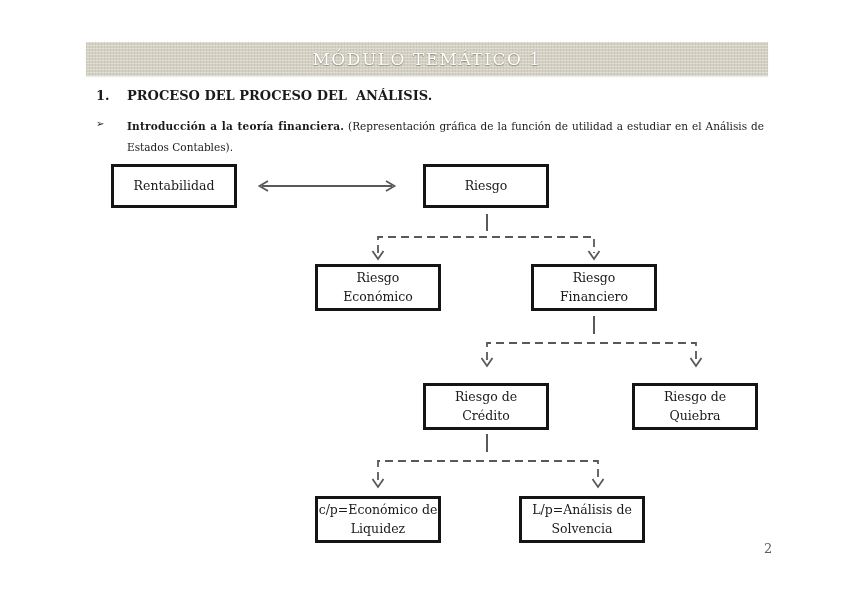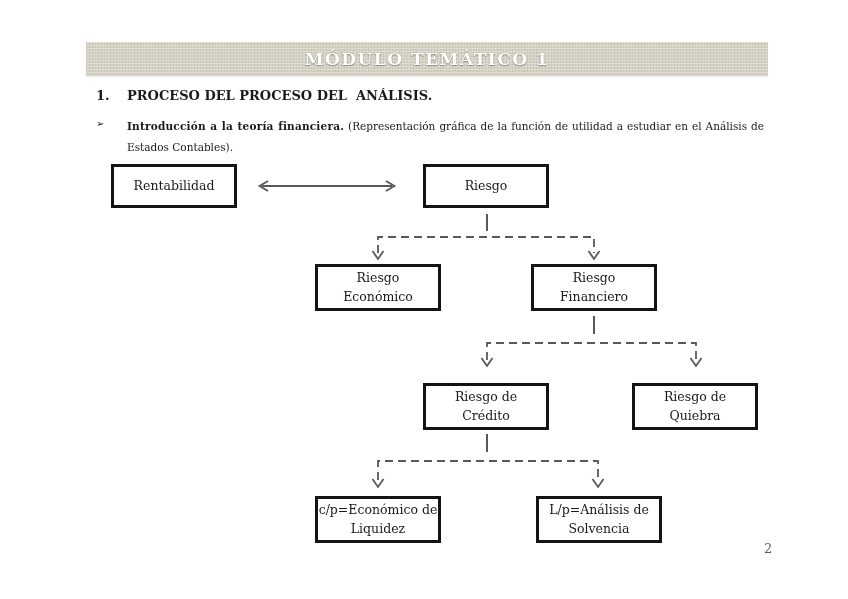--- a/index.html
+++ b/index.html
@@ -19,21 +19,21 @@
   .title-bar{
     position:absolute;left:86px;top:42px;width:682px;height:34px;
     background-color:var(--bar-bg);
     background-image:
       repeating-linear-gradient(0deg, rgba(255,255,255,0.30) 0 1px, rgba(0,0,0,0) 1px 3px),
       repeating-linear-gradient(90deg, rgba(150,145,128,0.18) 0 1px, rgba(0,0,0,0) 1px 3px);
     display:flex;align-items:center;justify-content:center;
     box-shadow:0 1px 1px rgba(0,0,0,0.08);
   }
   .title-bar .title-text{
-    font-size:17px;font-weight:bold;letter-spacing:1.5px;
+    font-size:17px;font-weight:normal;letter-spacing:1.5px;
     color:var(--bar-text);
     text-shadow:0 1px 1px rgba(90,85,70,0.55), 0 0 1px rgba(90,85,70,0.4);
   }
 
   
   .heading{
     position:absolute;left:96px;top:88px;display:flex;
     font-size:13px;font-weight:bold;white-space:pre;
   }
   .heading .h-num{width:31px;}
@@ -55,21 +55,21 @@
     display:flex;align-items:center;justify-content:center;text-align:center;
     font-size:12.5px;line-height:1.45;white-space:pre-line;
   }
   .n-rentabilidad{left:111px;top:164px;width:126px;height:44px;}
   .n-riesgo{left:423px;top:164px;width:126px;height:44px;}
   .n-riesgo-economico{left:315px;top:264px;width:126px;height:47px;}
   .n-riesgo-financiero{left:531px;top:264px;width:126px;height:47px;}
   .n-riesgo-credito{left:423px;top:383px;width:126px;height:47px;}
   .n-riesgo-quiebra{left:632px;top:383px;width:126px;height:47px;}
   .n-analisis-liquidez{left:315px;top:496px;width:126px;height:47px;}
-  .n-analisis-solvencia{left:536px;top:496px;width:126px;height:47px;}
+  .n-analisis-solvencia{left:519px;top:496px;width:126px;height:47px;}
 
   
   .page-number{position:absolute;left:764px;top:541px;font-size:13px;color:var(--page-number);}
 </style>
 </head>
 <body>
 
 <div class="page">
 
   <div class="title-bar">

